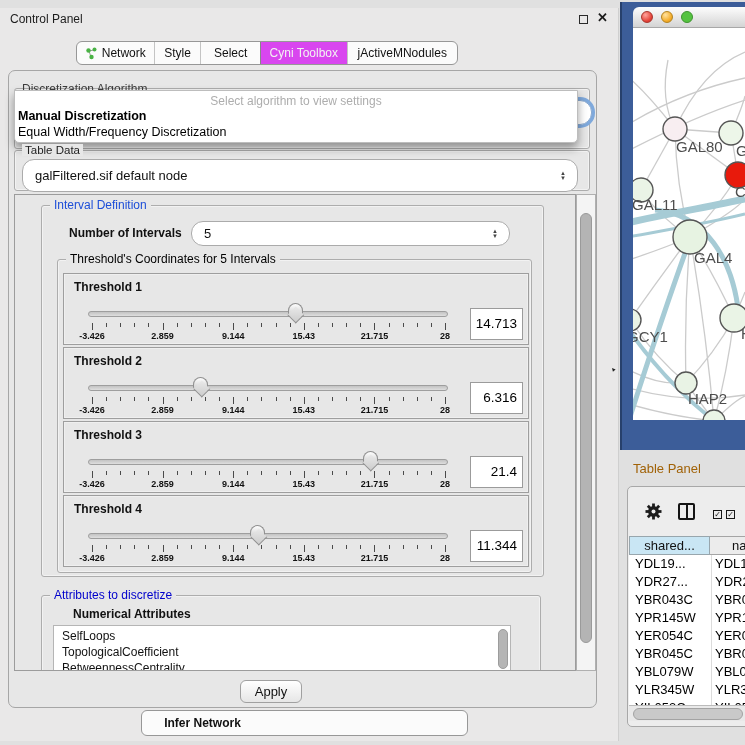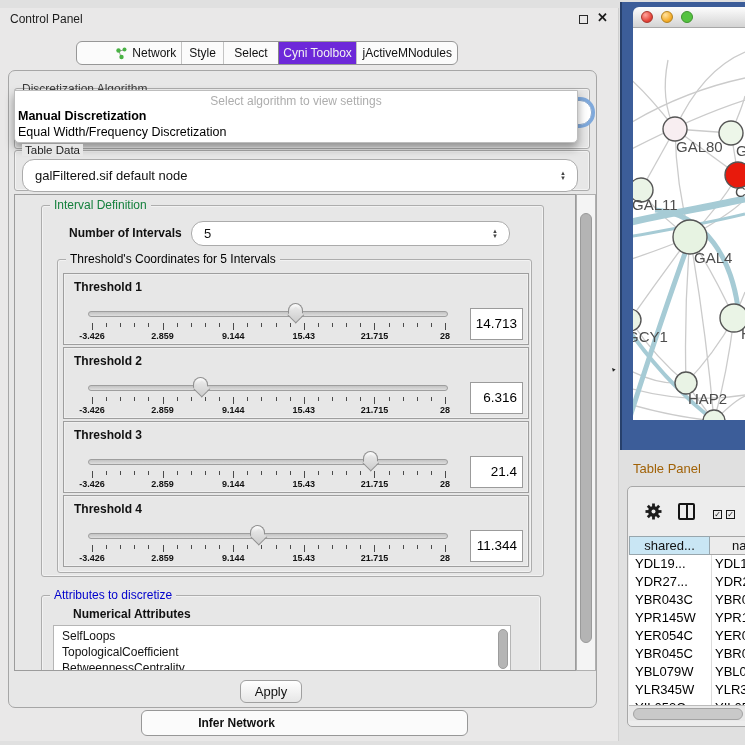--- a/index.html
+++ b/index.html
@@ -8,25 +8,25 @@
         font-family:"Liberation Sans",sans-serif;background:#e0e0e0;}
   .abs{position:absolute;}
 
   
   .cp-window{left:0;top:8px;width:619px;height:733px;background:#e9e8e8;border-right:1px solid #cfcfcf;}
   .cp-title{left:10px;top:4px;font-size:12px;color:#1c1c1c;}
   .float-box{left:579px;top:7px;width:9px;height:9px;border:1.5px solid #2a2a2a;}
   .close-x{left:597px;top:2px;font-size:13px;font-weight:bold;color:#1a1a1a;}
 
   
-  .segbar{display:flex;border:1px solid #979797;border-radius:6px;background:#fbfbfb;overflow:hidden;padding-left:34px;}
+  .segbar{display:flex;border:1px solid #979797;border-radius:6px;background:#fbfbfb;overflow:hidden;}
   .seg{display:flex;align-items:center;justify-content:center;font-size:12px;color:#111;
        border-left:1px solid #c4c4c4;white-space:nowrap;gap:4px;}
   .seg:first-child{border-left:none;}
-  .seg.sel{background:#6d28d9;color:#f2f2f2;border-left-color:#878787;justify-content:center;}
+  .seg.sel{background:#d946ef;color:#f2f2f2;border-left-color:#878787;justify-content:center;}
   .top-tabs{left:76px;top:33px;width:382px;height:24px;}
   .bottom-tabs{left:141px;top:702px;width:327px;height:26px;font-weight:bold;}
   .bottom-tabs .seg{font-weight:bold;}
 
   
   .outer-panel{left:8px;top:62px;width:589px;height:638px;background:#e7e7e7;
                border:1px solid #a6a6a6;border-radius:7px;}
 
   
   .group{border:1px solid #adadad;border-radius:3px;box-shadow:inset 0 0 0 1px #f2f2f2;}
@@ -174,21 +174,21 @@
 
     <div class="abs group td-group"></div>
     <div class="abs td-title">Table Data</div>
     <div class="abs combo td-combo">
       <span>galFiltered.sif default node</span>
       <span class="stepper">▲<br>▼</span>
     </div>
 
     <div class="abs viewport">
       <div class="abs group int-group">
-        <span class="gtitle" style="color:#15803d;">Interval Definition</span>
+        <span class="gtitle" style="color:#1d4ed8;">Interval Definition</span>
       </div>
       <div class="abs ni-label">Number of Intervals</div>
       <div class="abs combo ni-combo">
         <span>5</span>
         <span class="stepper">▲<br>▼</span>
       </div>
       <div class="abs group thr-group">
         <span class="gtitle" style="color:#000000;">Threshold's Coordinates for 5 Intervals</span>
       </div>
       <div id="thr-panels">

